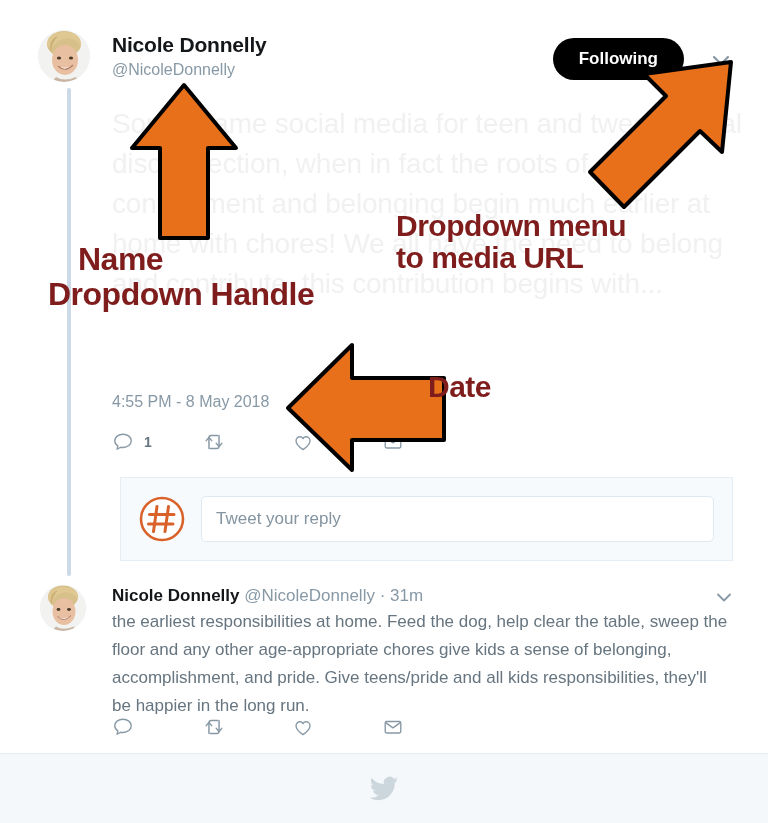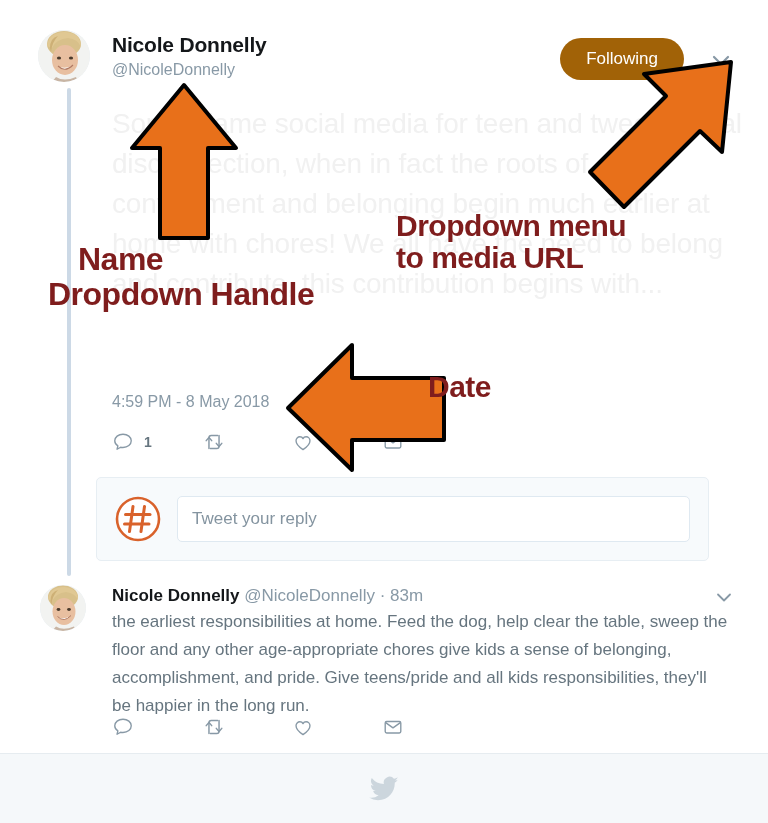--- a/index.html
+++ b/index.html
@@ -56,24 +56,24 @@
     font-size: 16px;
     color: #8899a6;
     line-height: 22px;
     margin-top: 1px;
   }
 
   .following-btn {
     position: absolute;
     right: 84px;
     top: 38px;
-    background: #a16207;
+    background: #000000;
     color: #ffffff;
     font-size: 17px;
-    font-weight: normal;
+    font-weight: bold;
     border: none;
     border-radius: 100px;
     padding: 11px 26px;
     cursor: pointer;
     font-family: "Liberation Sans", sans-serif;
   }
 
   .caret-btn {
     position: absolute;
     right: 33px;
@@ -123,27 +123,27 @@
   .action-count {
     font-size: 14px;
     font-weight: bold;
     color: #66757f;
     margin-left: 10px;
   }
 
   
   .composer {
     position: absolute;
-    left: 96px;
+    left: 120px;
     top: 477px;
     width: 613px;
     height: 84px;
     background: #f7fafc;
     border: 1px solid #e7eef3;
-    border-radius: 5px;
+    border-radius: 0;
     display: flex;
     align-items: center;
     padding: 0 18px;
   }
   .composer-avatar {
     width: 46px; height: 46px;
     flex: 0 0 46px;
     margin-right: 16px;
   }
   .composer-avatar svg { display: block; }
@@ -270,21 +270,21 @@
   <button class="following-btn">Following</button>
 
   <div class="caret-btn">
     <svg width="28" height="28" viewBox="0 0 28 28" xmlns="http://www.w3.org/2000/svg">
       <path d="M7 11 L14 18 L21 11" stroke="#8899a6" stroke-width="2.2" fill="none" stroke-linecap="round" stroke-linejoin="round"></path>
     </svg>
   </div>
 
   <div class="tweet-body">Some blame social media for teen and tween social disconnection, when in fact the roots of contentment and belonging begin much earlier at home with chores! We all have the need to belong and contribute, this contribution begins with...</div>
 
-  <div class="tweet-meta">4:59 PM - 8 May 2018</div>
+  <div class="tweet-meta">4:55 PM - 8 May 2018</div>
 
   <div class="actions actions-main">
     <div class="action">
       <span>
         <svg width="22" height="22" viewBox="0 0 24 24" xmlns="http://www.w3.org/2000/svg">
           <path d="M12 3.5C6.9 3.5 3 6.7 3 10.7c0 2.3 1.3 4.3 3.4 5.6l-.9 3.6 3.9-2.2c.8.2 1.7.3 2.6.3 5.1 0 9-3.2 9-7.3S17.1 3.5 12 3.5z" stroke="#8899a6" stroke-width="1.5" fill="none" stroke-linejoin="round"></path>
         </svg>
       </span>
       <span class="action-count">1</span>
     </div>
@@ -350,21 +350,21 @@
         <path d="M17.5 31.5 Q24 38 31 30.5" stroke="#b07a63" stroke-width="1" fill="none"></path>
         <path d="M16 41.5 Q23 46 34 41.5 L36 46 L12 46 Z" fill="#c8b5a4"></path>
       </g>
     </svg>
   </div>
 
   <div class="reply-head">
     <span class="reply-name">Nicole Donnelly</span>
     <span class="reply-handle">@NicoleDonnelly</span>
     <span class="reply-dot">·</span>
-    <span class="reply-time">83m</span>
+    <span class="reply-time">31m</span>
   </div>
 
   <div class="reply-caret">
     <svg width="24" height="24" viewBox="0 0 24 24" xmlns="http://www.w3.org/2000/svg">
       <path d="M6 9.5 L12 15.5 L18 9.5" stroke="#8899a6" stroke-width="1.8" fill="none" stroke-linecap="round" stroke-linejoin="round"></path>
     </svg>
   </div>
 
   <div class="reply-body">the earliest responsibilities at home. Feed the dog, help clear the table, sweep the floor and any other age-appropriate chores give kids a sense of belonging, accomplishment, and pride. Give teens/pride and all kids responsibilities, they'll be happier in the long run.</div>
 

